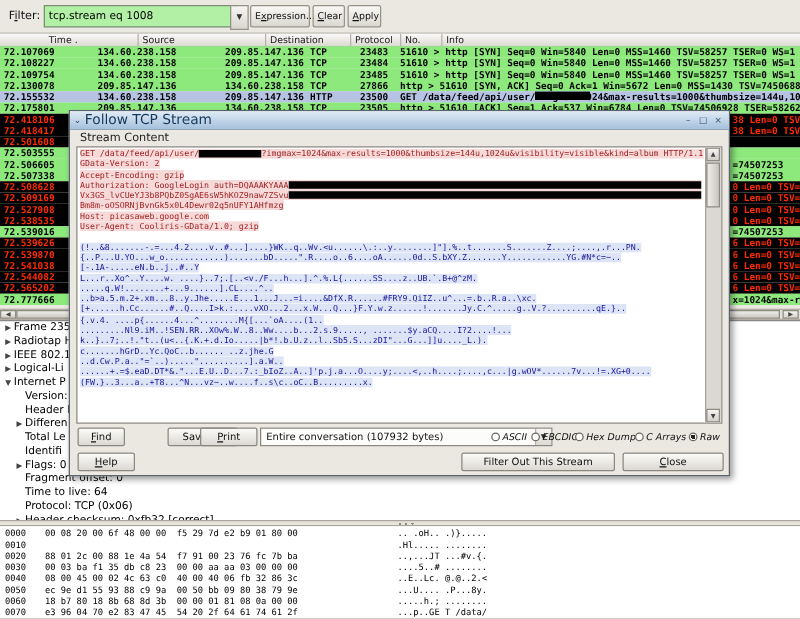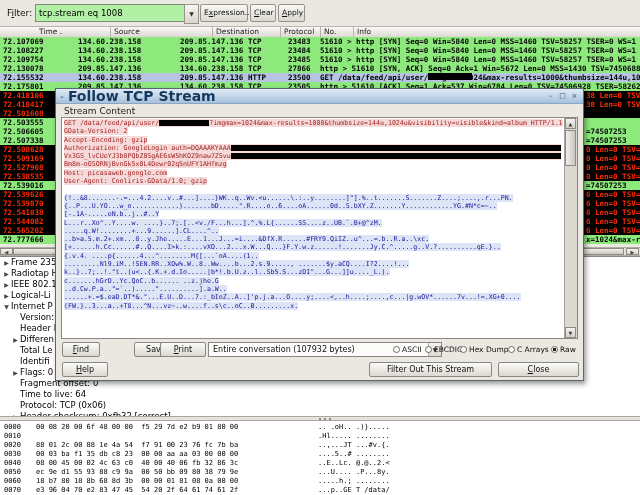--- a/index.html
+++ b/index.html
@@ -54,21 +54,21 @@
   .hex-pane{position:absolute;left:0;top:421px;width:640px;height:74px;background:#fff;overflow:hidden;padding-top:2px;box-sizing:border-box;}
   .hrow{position:relative;height:9px;font-family:"DejaVu Sans Mono",monospace;font-size:7px;line-height:9px;color:#000;white-space:pre;}
   .hrow span{position:absolute;top:0;}
   .h-off{left:4px;}.h-hex{left:36px;}.h-ascii{left:318px;}
   
   .dialog{position:absolute;left:55px;top:88px;width:529px;height:293px;background:#ebe8e2;
           border:1px solid #5c6670;box-shadow:2px 3px 5px rgba(0,0,0,.4);box-sizing:border-box;z-index:10;}
   .titlebar{position:absolute;left:0;top:0;right:0;height:14px;background:linear-gradient(#e0ebf5,#a6c1dc);
             display:flex;align-items:center;border-bottom:1px solid #8ba6c0;}
   .win-icon{font-size:7px;color:#2a4a68;margin:0 3px 0 3px;line-height:14px;}
-  .dtitle{font-size:14px;font-weight:bold;color:#15395e;line-height:14px;}
+  .dtitle{font-size:11px;font-weight:normal;color:#15395e;line-height:14px;}
   .winbtns{margin-left:auto;display:flex;gap:3px;margin-right:4px;}
   .winbtns .wb{width:9px;height:9px;font-size:7px;line-height:9px;text-align:center;color:#2f4f70;}
   .section-label{position:absolute;left:8px;top:17px;font-size:9px;color:#222;}
   .stream-area{position:absolute;left:5px;top:28px;width:517px;height:222px;background:#fff;border:1px solid #8a8680;box-sizing:border-box;overflow:hidden;}
   .stream-lines{position:absolute;left:2px;top:1px;right:14px;bottom:0;overflow:hidden;}
   .sline{height:8.3px;line-height:8.3px;font-family:"DejaVu Sans Mono",monospace;font-size:6.6px;white-space:pre;overflow:hidden;}
   .sline.req .hl{color:#9e1c1c;background:#f6d9d9;}
   .sline.resp .hl{color:#16169b;background:#dde4f5;}
   .sline .redact{height:6px;}
   .vscroll{position:absolute;right:0;top:0;bottom:0;width:12px;background:#dbd8d2;border-left:1px solid #a7a39b;}
@@ -78,21 +78,21 @@
   .vs-thumb{position:absolute;left:0;top:12px;width:11px;height:36px;background:linear-gradient(90deg,#efeeea,#c9c6bf);border:1px solid #8f8b83;box-sizing:border-box;}
   .gbtn{position:absolute;height:15px;background:linear-gradient(#fafaf8,#dcd9d2);border:1px solid #8b8781;border-radius:2px;
         font-size:8px;color:#111;text-align:center;line-height:13px;box-sizing:border-box;}
   .row1{top:253px;}
   .b-find{left:6px;width:38px;}
   .b-save{left:46px;width:56px;margin-left:32px;}
   .b-print{left:104px;width:46px;}
   .combo{position:absolute;left:152px;top:253px;width:234px;height:15px;background:#fcfcfb;border:1px solid #8b8781;box-sizing:border-box;
          font-size:8px;color:#111;line-height:13px;padding-left:4px;white-space:nowrap;overflow:hidden;}
   .combo .carrow{position:absolute;right:0;top:0;width:12px;height:13px;border-left:1px solid #b5b1a9;font-size:6px;text-align:center;line-height:13px;color:#333;background:linear-gradient(#f5f4f2,#dcd9d2);}
-  .radio{position:absolute;top:255px;height:12px;font-size:7.5px;color:#111;line-height:11px;white-space:nowrap;}
+  .radio{position:absolute;top:255px;height:12px;font-size:7.5px;color:#111;line-height:11px;white-space:nowrap;font-style:italic;}
   .rb{display:inline-block;width:7px;height:7px;border:1px solid #6d6a64;border-radius:50%;background:#fdfdfc;vertical-align:-1px;margin-right:2px;box-sizing:border-box;}
   .rb.sel{background:radial-gradient(circle 2px at 2.5px 2.5px,#222 90%,#fdfdfc 91%);}
   .b-help{left:6px;width:46px;top:273px;}
   .b-fout{left:313px;width:123px;top:273px;}
   .b-close{left:442px;width:81px;top:273px;}
 </style>
 </head>
 <body>
 
 <div class="app">

